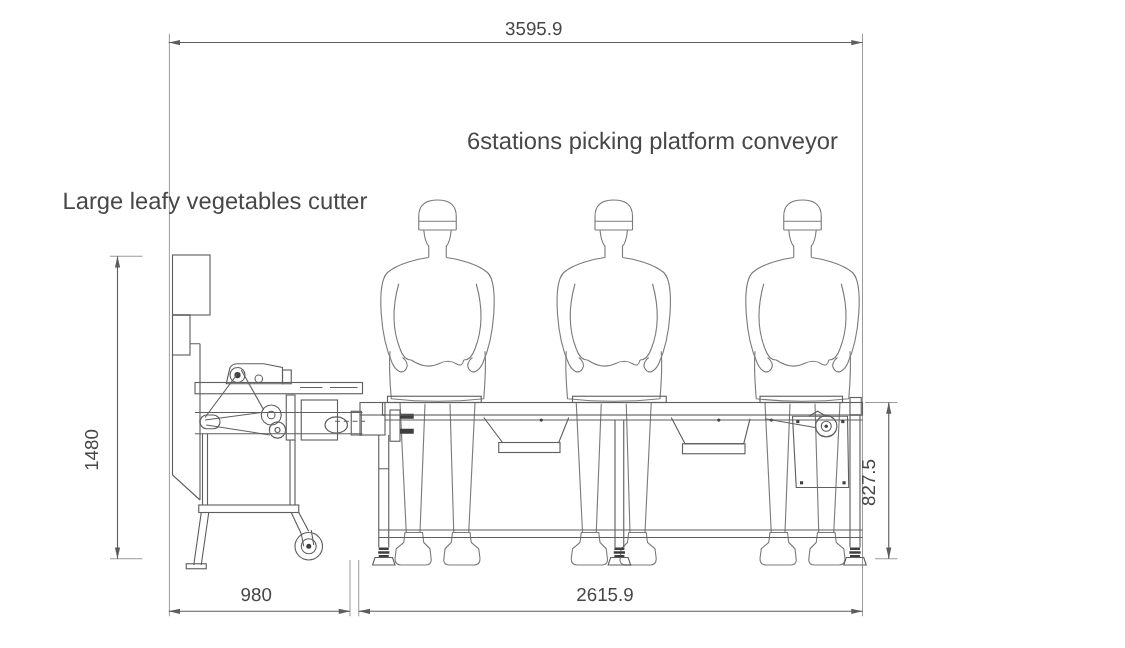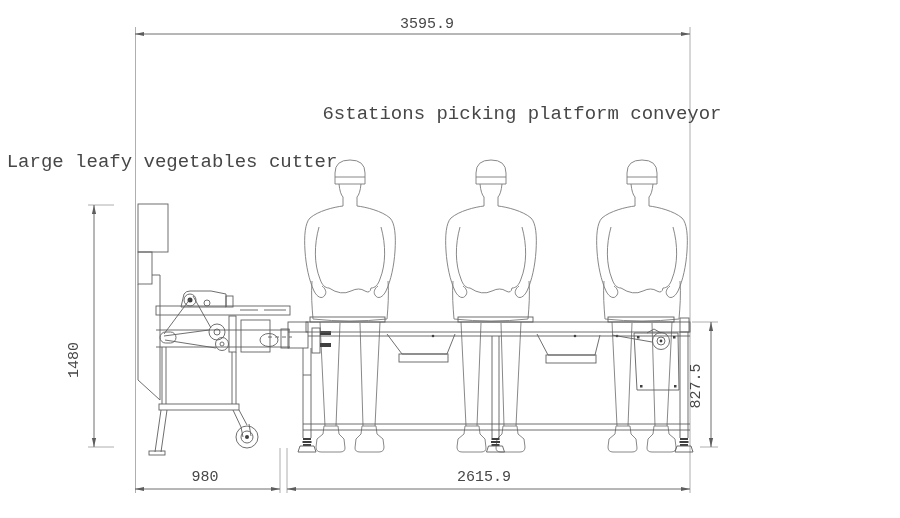--- a/index.html
+++ b/index.html
@@ -1,18 +1,18 @@
 <!DOCTYPE html>
 <html><head>
 <meta charset="utf-8">
 <style>
   html,body{margin:0;padding:0;background:#ffffff;}
   .canvas{
     position:relative;width:900px;height:518px;background:#ffffff;overflow:hidden;
-    font-family:Liberation Mono, monospace;
+    font-family:Liberation Sans, sans-serif;
   }
   svg{display:block;}
   text{fill:#474747;}
   .dim-text{font-size:15px;}
   .label-text{font-size:19px;}
   .thin{stroke:#5f5f5f;stroke-width:0.9;fill:none;}
   .worker{stroke:#7b7b7b;stroke-width:0.9;fill:none;}
   .ext{stroke:#9a9a9a;stroke-width:0.8;fill:none;}
   .dim{stroke:#5d5d5d;stroke-width:0.9;fill:none;}
   .arrow{fill:#5d5d5d;stroke:none;}

